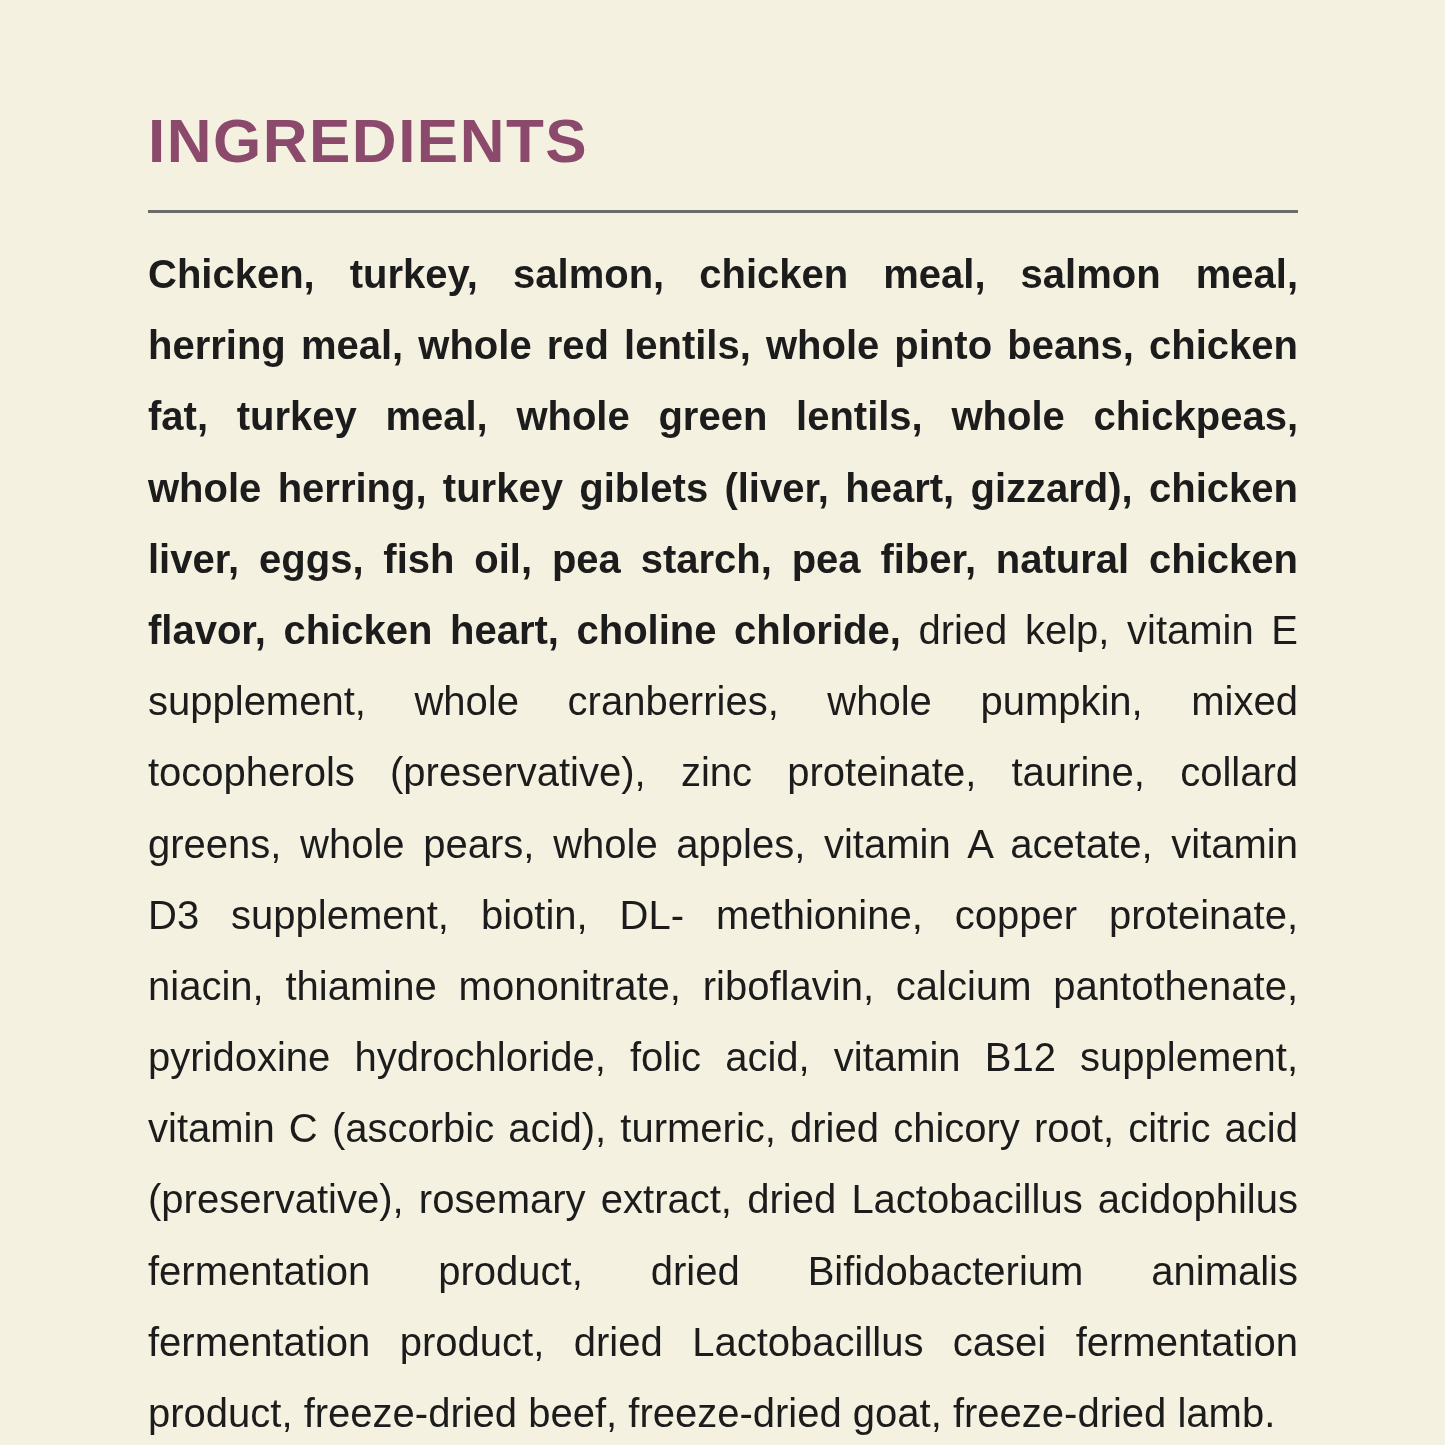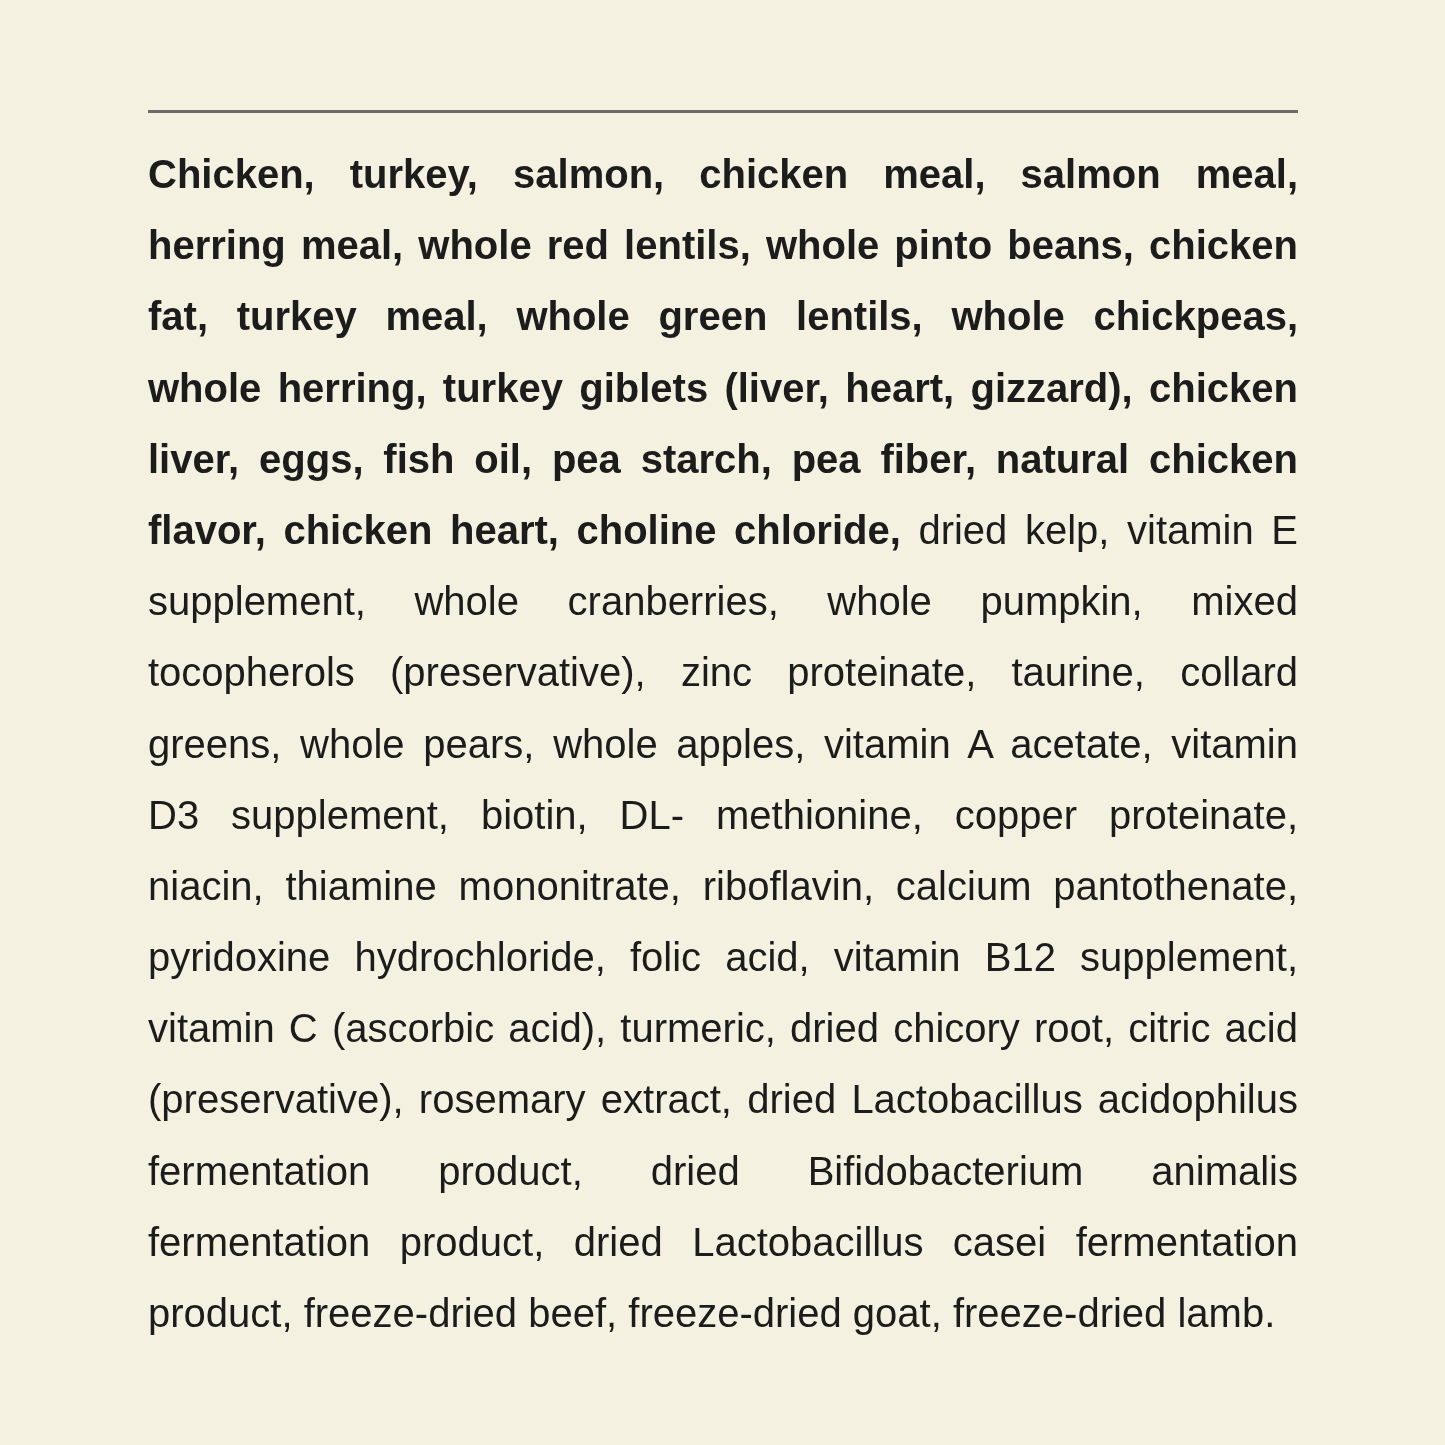--- a/index.html
+++ b/index.html
@@ -45,15 +45,16 @@
     word-spacing: 0px;
   }
   .ingredients .bold {
     font-weight: bold;
   }
 </style>
 </head>
 <body>
 
 <div class="panel">
+  <h1 class="heading">INGREDIENTS</h1>
   <div class="divider"></div>
   <p class="ingredients"><span class="bold">Chicken, turkey, salmon, chicken meal, salmon meal, herring meal, whole red lentils, whole pinto beans, chicken fat, turkey meal, whole green lentils, whole chickpeas, whole herring, turkey giblets (liver, heart, gizzard), chicken liver, eggs, fish oil, pea starch, pea fiber, natural chicken flavor, chicken heart, choline chloride,</span><span class="regular"> dried kelp, vitamin E supplement, whole cranberries, whole pumpkin, mixed tocopherols (preservative), zinc proteinate, taurine, collard greens, whole pears, whole apples, vitamin A acetate, vitamin D3 supplement, biotin, DL- methionine, copper proteinate, niacin, thiamine mononitrate, riboflavin, calcium pantothenate, pyridoxine hydrochloride, folic acid, vitamin B12 supplement, vitamin C (ascorbic acid), turmeric, dried chicory root, citric acid (preservative), rosemary extract, dried Lactobacillus acidophilus fermentation product, dried Bifidobacterium animalis fermentation product, dried Lactobacillus casei fermentation product, freeze-dried beef, freeze-dried goat, freeze-dried lamb.</span></p>
 </div>
 
 </body></html>

